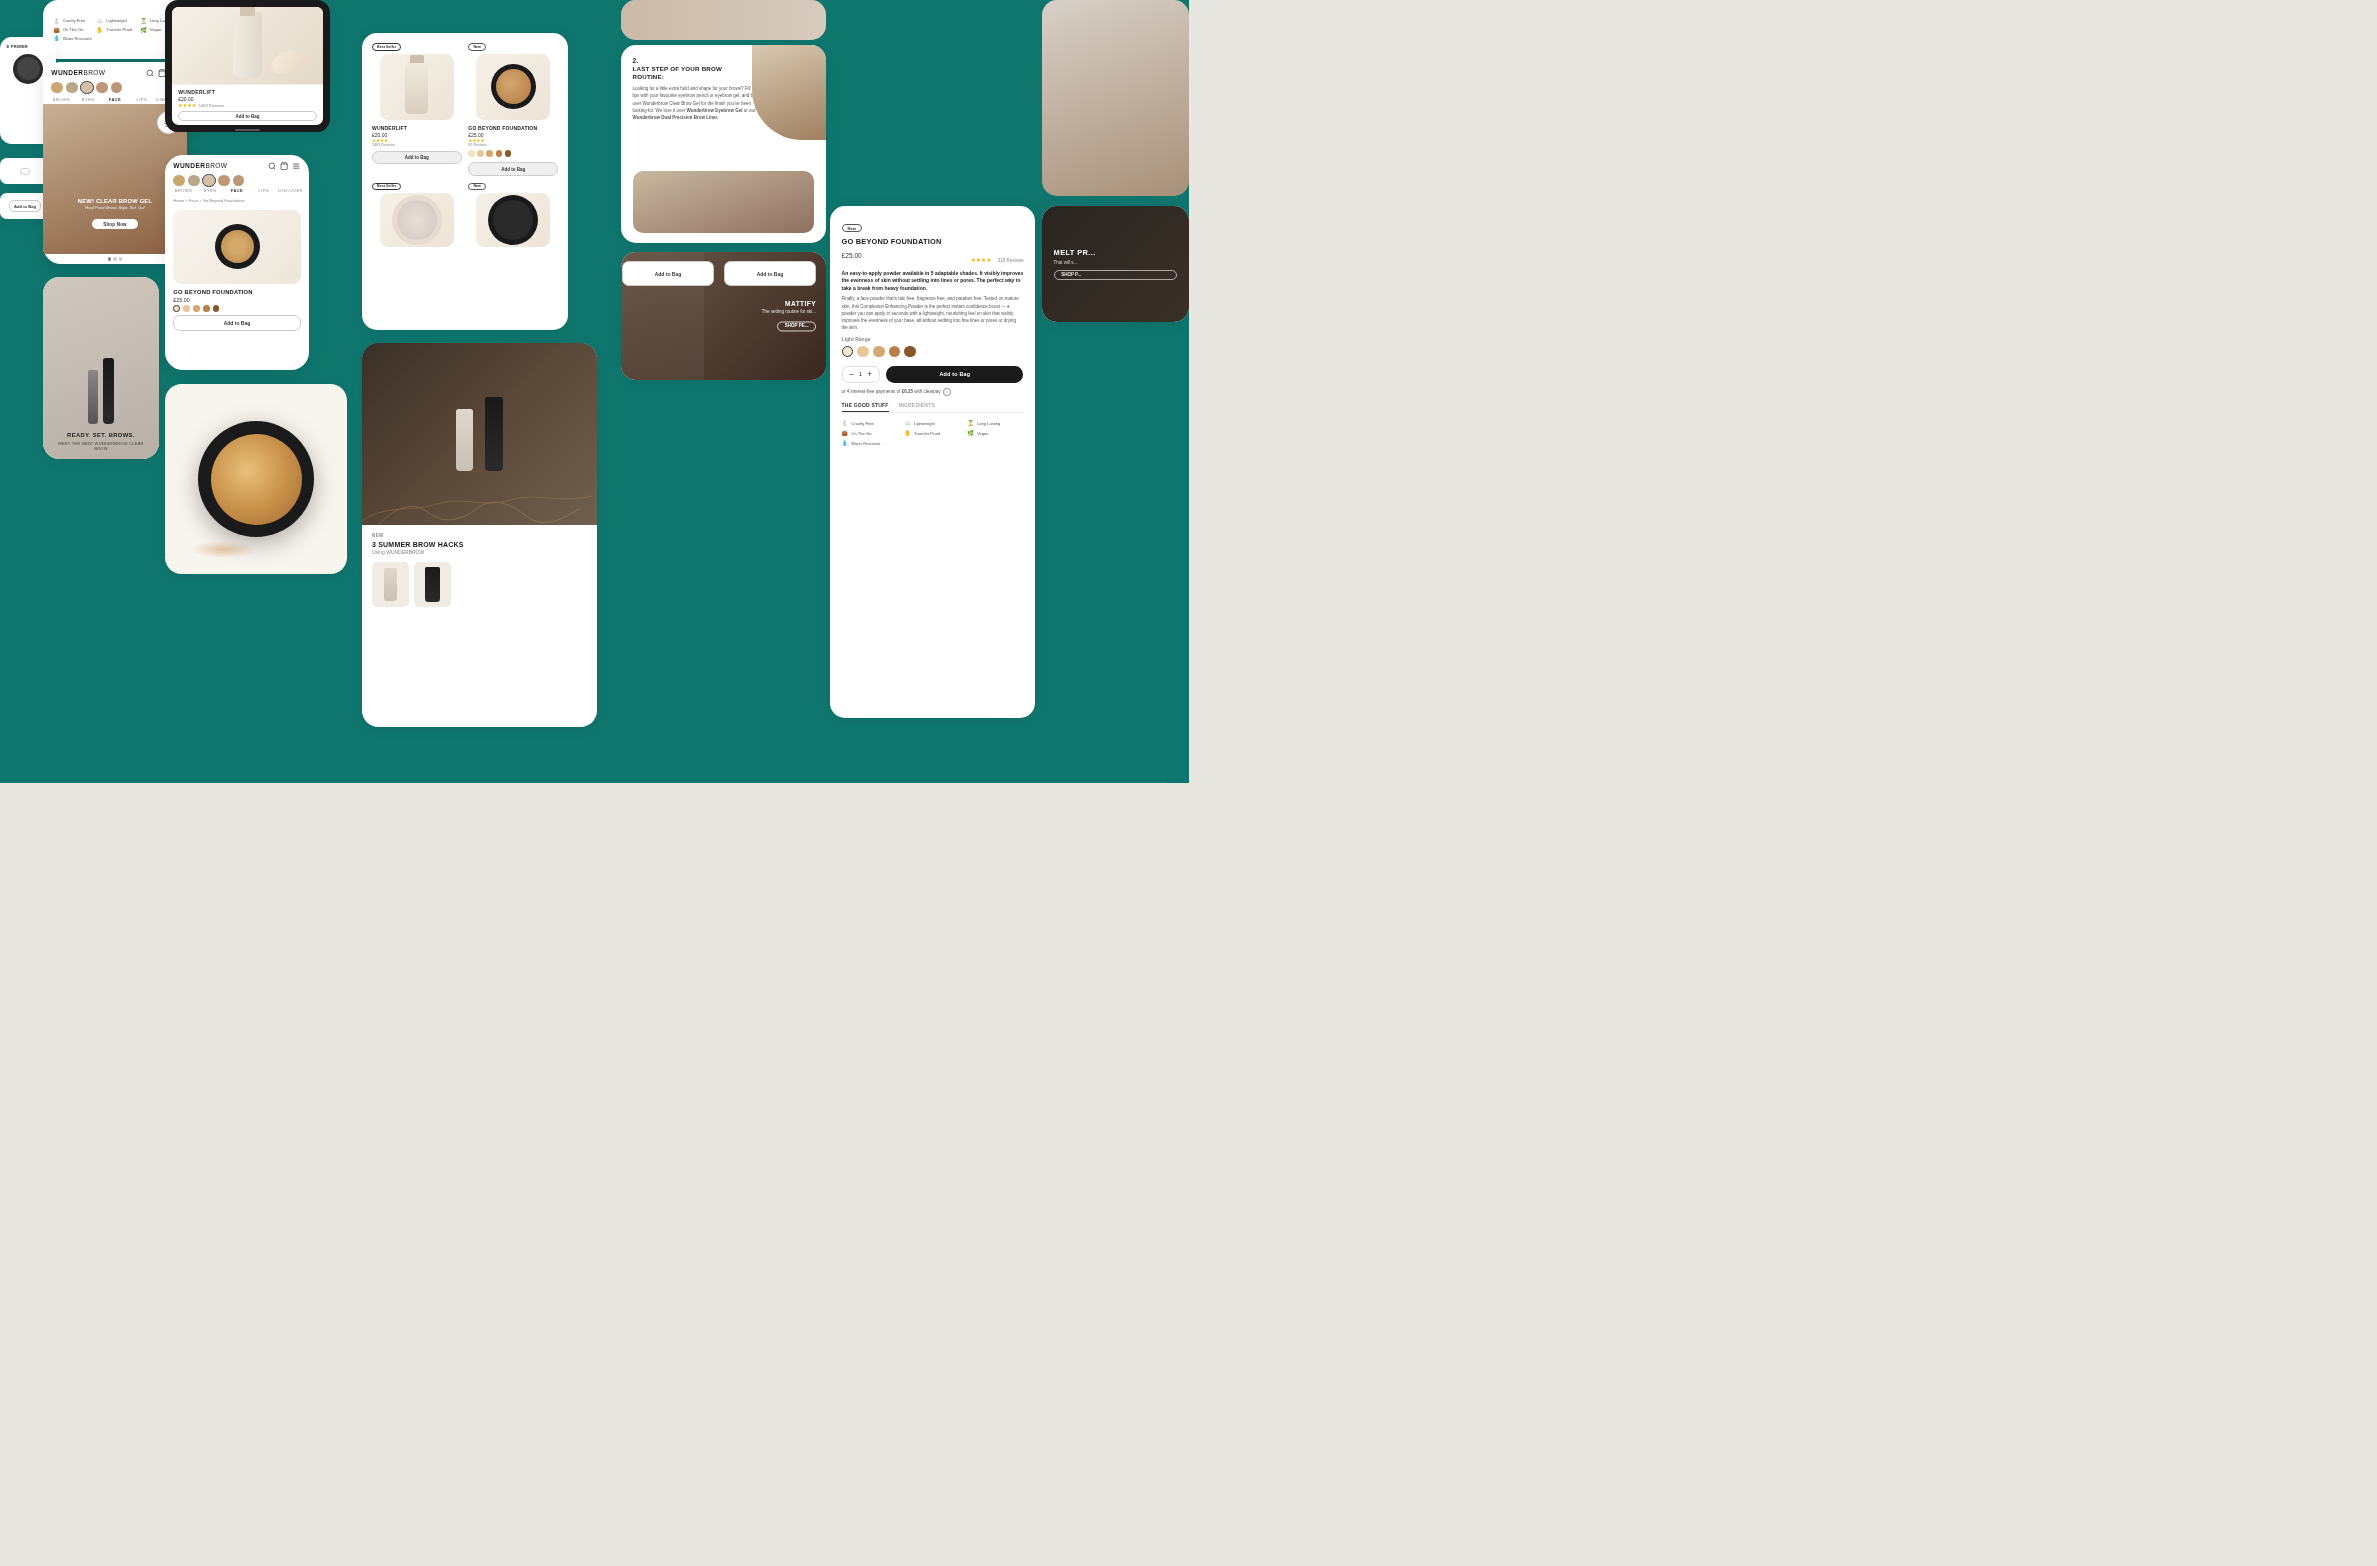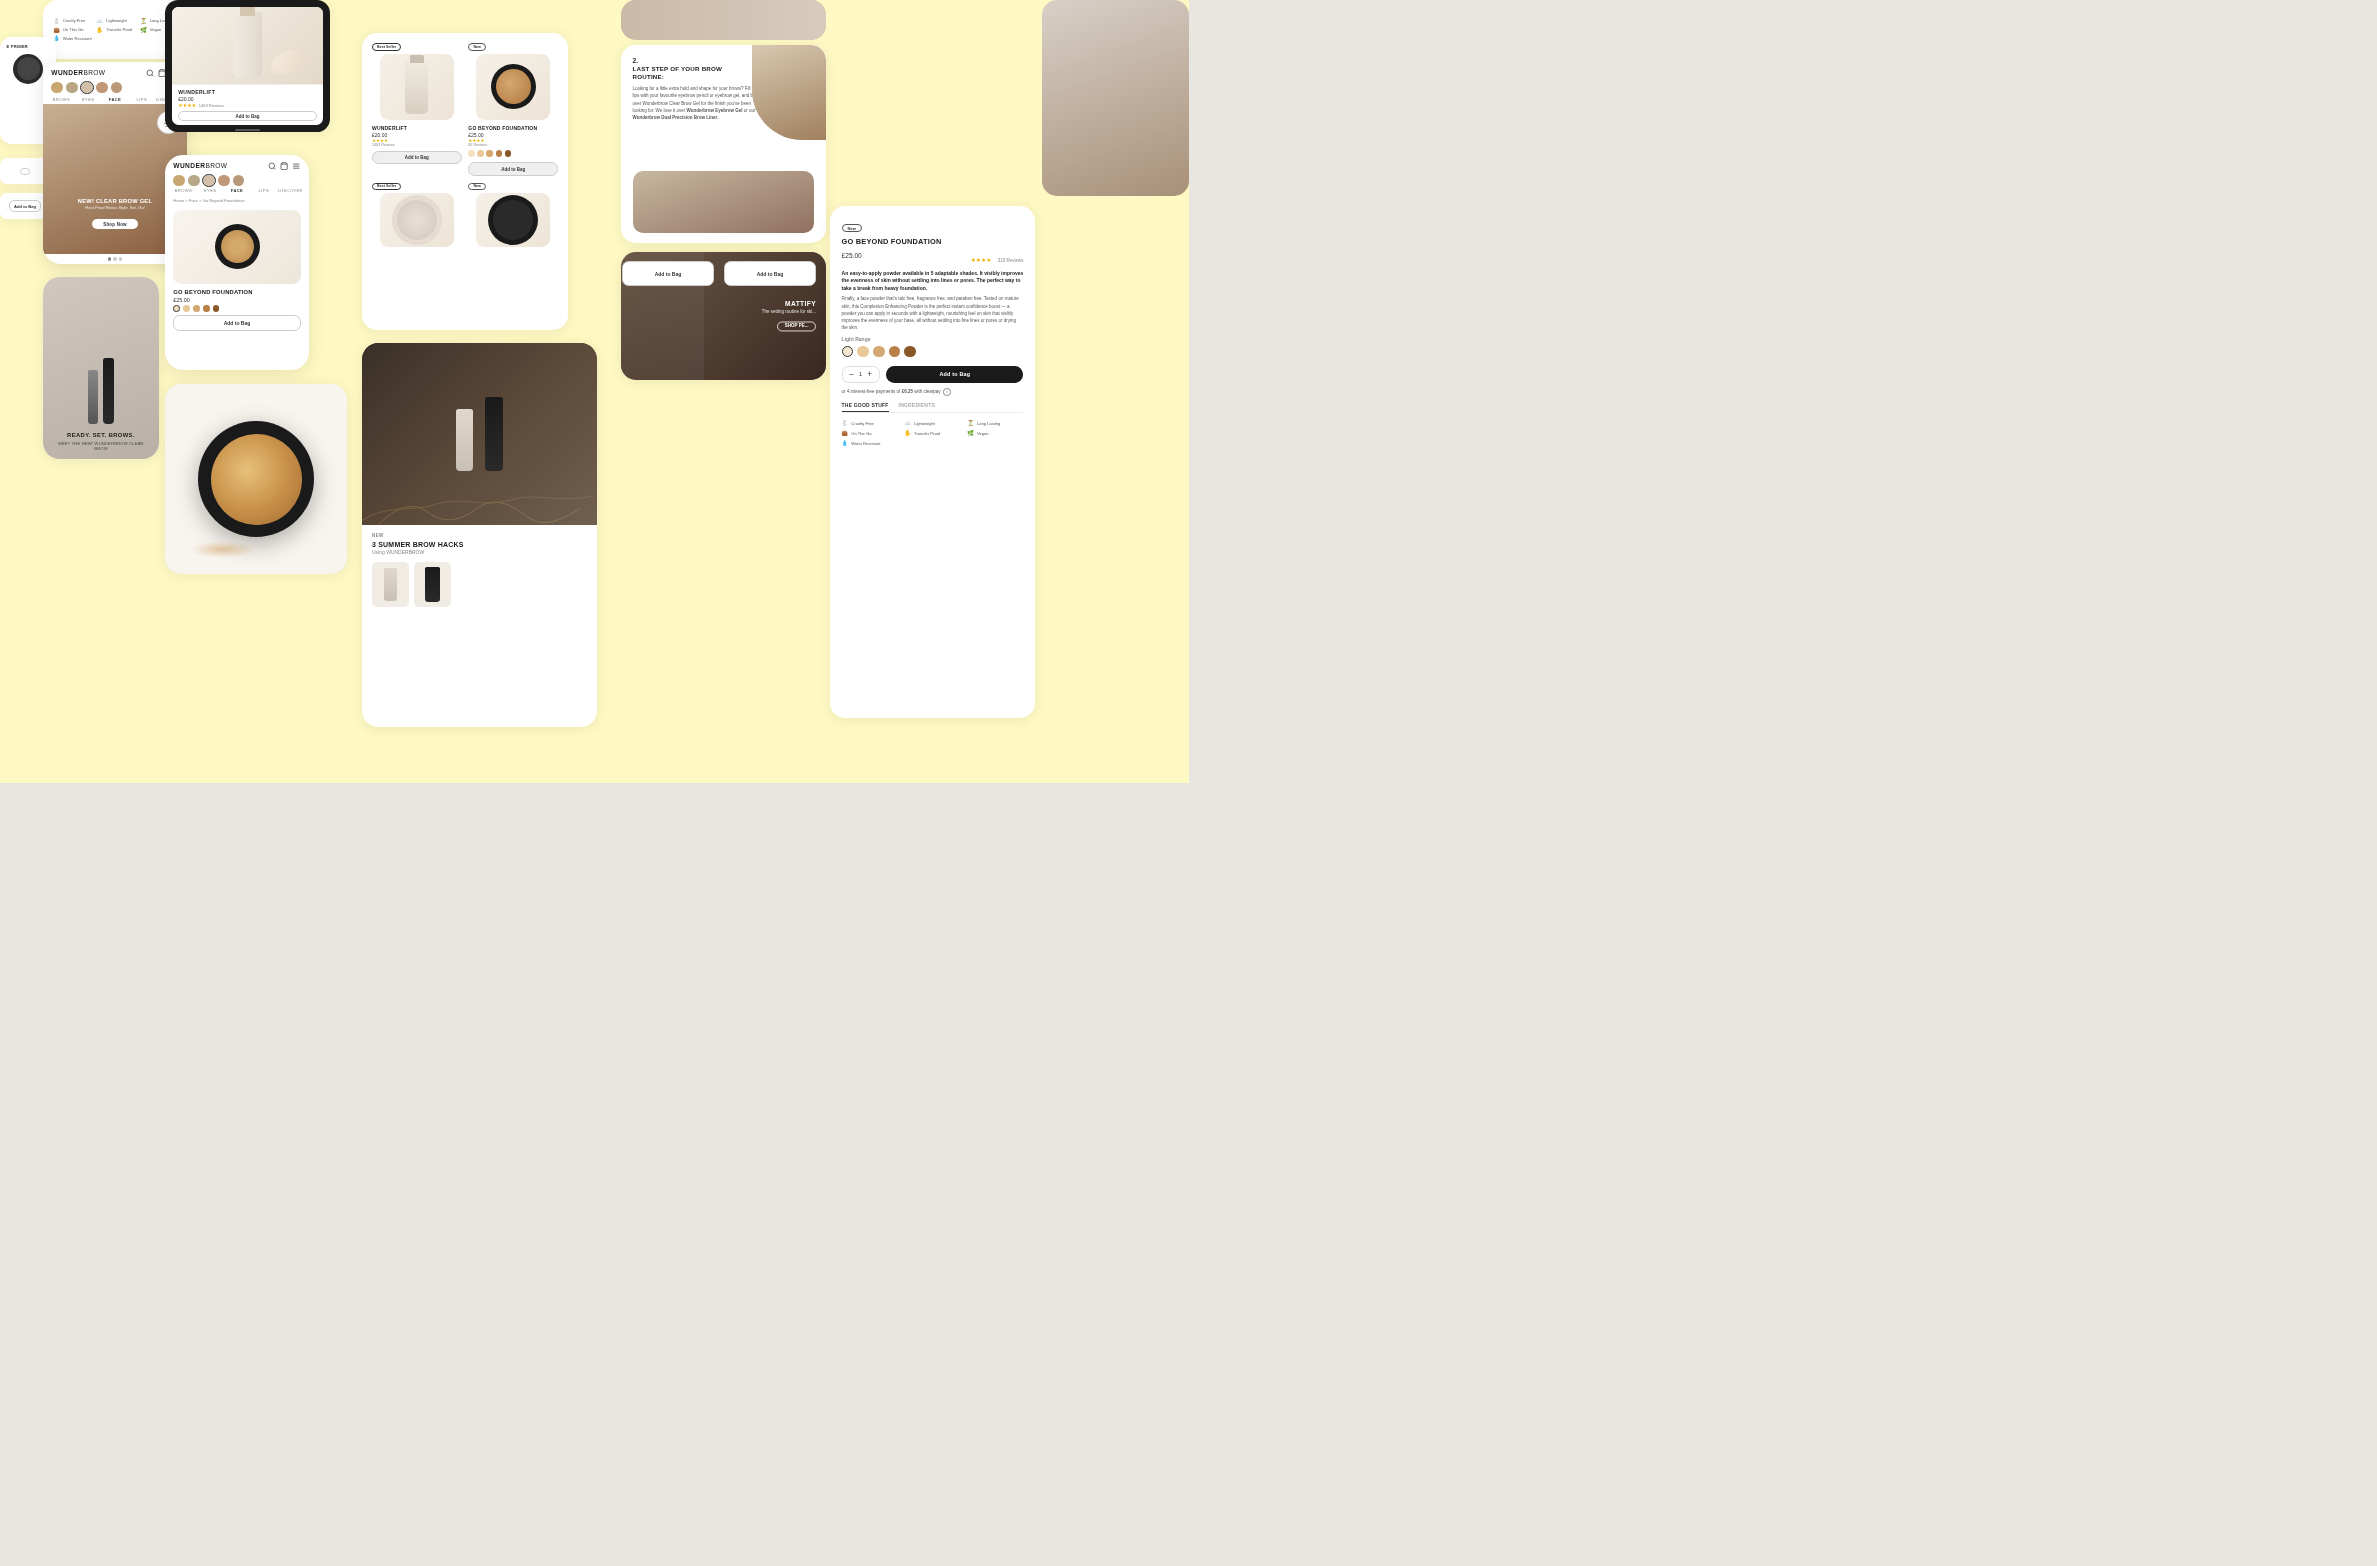--- a/index.html
+++ b/index.html
@@ -9,21 +9,21 @@
       overflow: hidden;
       width: 1189px;
       height: 783px;
       position: relative;
     }
 
     .canvas {
       position: relative;
       width: 1189px;
       height: 783px;
-      background: #fef9c3;
+      background: #0f766e;
     }
 
     
     .card {
       background: #fff;
       border-radius: 15px;
       position: absolute;
       overflow: hidden;
       box-shadow: 0 1.7px 13.2px rgba(0,0,0,0.07);
     }
@@ -917,20 +917,27 @@
         <span class="good-stuff-icon">💧</span>
         <span class="good-stuff-text">Water Resistant</span>
       </div>
     </div>
   </div>
 
   <div style="position:absolute;left:1042px;top:0;width:147px;height:196px;border-radius:15px;overflow:hidden;">
     <div style="width:100%;height:100%;background:linear-gradient(160deg,#d8d0c8 0%,#c0b0a0 50%,#a89078 100%);"></div>
   </div>
 
+  <div class="card" style="position:absolute;left:1042px;top:206px;width:147px;height:116px;border-radius:15px;overflow:hidden;">
+    <div class="melt-bg">
+      <div class="melt-label">MELT PR...</div>
+      <div class="melt-sub">That will s...</div>
+      <div class="shop-p-btn">SHOP P...</div>
+    </div>
+  </div>
 
   <div class="card card-brow-mascara">
     <div class="brow-mascara-bg">
 
       <div style="display:flex;gap:5px;align-items:flex-end;margin-bottom:8.3px;">
         <div style="width:10px;height:54px;background:linear-gradient(180deg,#888,#555);border-radius:1.7px 1.7px 3.3px 3.3px;"></div>
         <div style="width:11.6px;height:66px;background:linear-gradient(180deg,#1a1a1a,#2a2a2a);border-radius:2.5px 2.5px 4.1px 4.1px;"></div>
       </div>
       <div class="brow-mascara-text">
         <div class="brow-mascara-headline">READY. SET. BROWS.</div>

